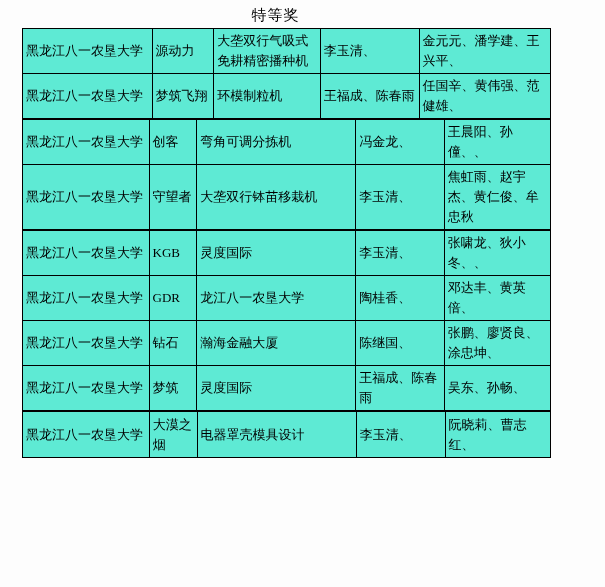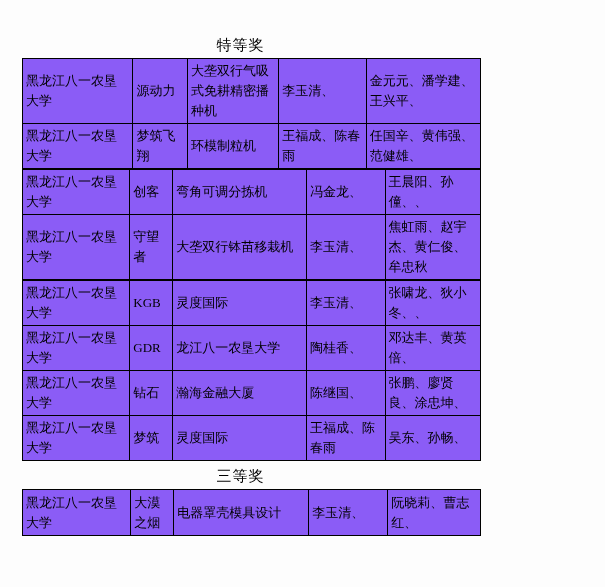--- a/index.html
+++ b/index.html
@@ -4,39 +4,38 @@
 <style>
   html, body {
     margin: 0;
     padding: 0;
     background: #fdfdfd;
     color: #000000;
     font-family: "Liberation Serif", "DejaVu Serif", serif;
   }
   #page {
     position: relative;
-    width: 481px;
+    width: 551px;
     height: 587px;
     overflow: hidden;
     box-sizing: border-box;
-    padding-top: 30px;
     background: #fdfdfd;
   }
   .section-title {
     text-align: center;
     font-size: 15px;
     line-height: 18px;
     margin: 6px 0 4px 0;
     letter-spacing: 1px;
   }
   table.prize-table {
     border-collapse: collapse;
     table-layout: fixed;
     margin-left: 22px;
-    background: #8b5cf6;
+    background: #5eead4;
   }
   table.prize-table td {
     border: 1px solid #000000;
     font-size: 13px;
     line-height: 20px;
     padding: 2px 3px;
     vertical-align: middle;
     word-break: break-all;
     overflow: hidden;
   }
@@ -144,21 +143,20 @@
           </tr>
           <tr>
             <td>黑龙江八一农垦大学</td>
             <td>梦筑</td>
             <td>灵度国际</td>
             <td>王福成、陈春雨</td>
             <td>吴东、孙畅、</td>
           </tr>
         </tbody>
       </table>
-      <div class="section-title">三等奖</div>
       <table class="prize-table table-3 t-std">
         <colgroup>
           <col class="c0">
           <col class="c1">
           <col class="c2">
           <col class="c3">
           <col class="c4">
         </colgroup>
         <tbody>
           <tr>

